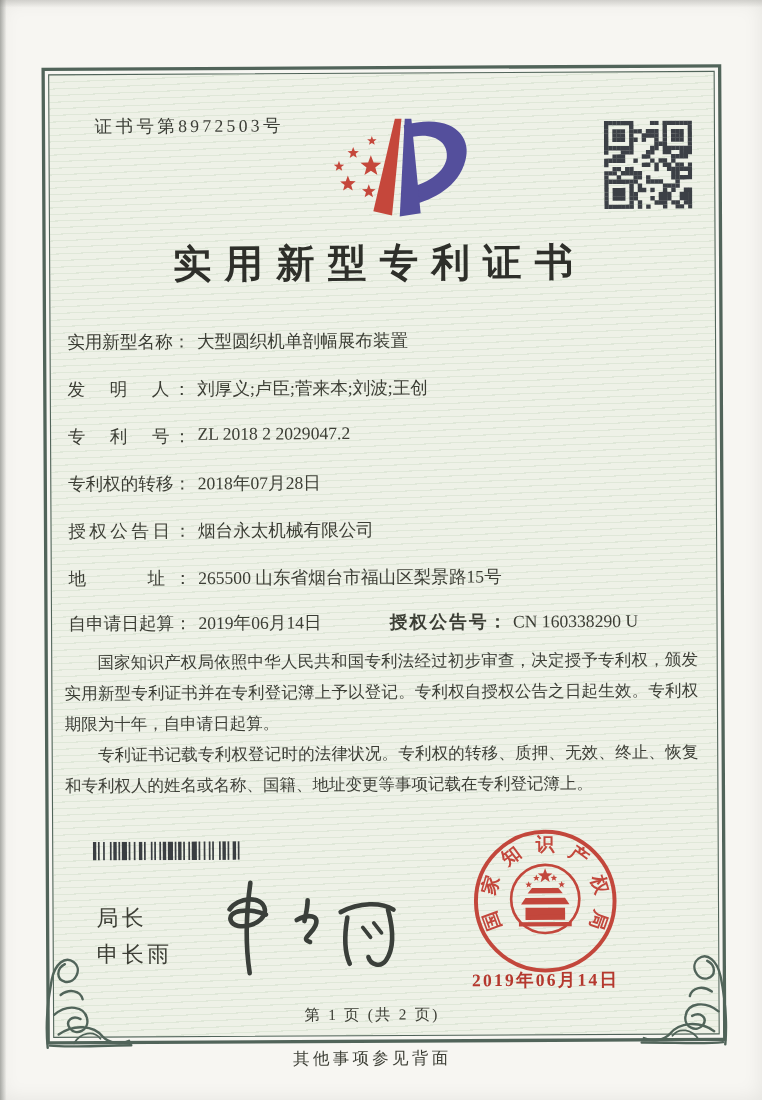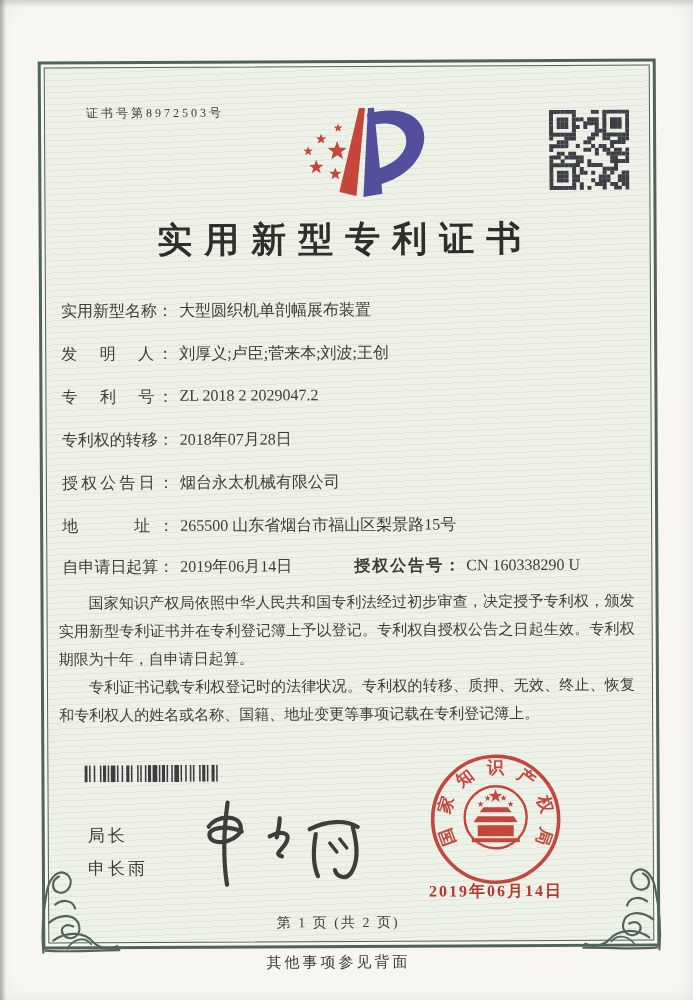--- a/index.html
+++ b/index.html
@@ -22,38 +22,38 @@
   .frame-inner{position:absolute;left:3px;top:3px;right:3px;bottom:3px;
          border:1px solid var(--frame);
          background:
            repeating-linear-gradient(178deg,var(--tintline) 0 1px,rgba(0,0,0,0) 1px 6px),
            var(--tint);}
   .corner{position:absolute;width:96px;height:96px;bottom:-10px;}
   .corner.left{left:-12px;}
   .corner.right{right:-12px;transform:scaleX(-1);}
 
   .abs{position:absolute;}
-  #cert-no{left:88px;top:104px;font-size:12px;letter-spacing:3px;color:#3b3d36;}
+  #cert-no{left:88px;top:104px;font-size:16px;letter-spacing:3px;color:#3b3d36;}
   #logo{left:283px;top:98px;}
   #qr{left:551px;top:111px;}
   #title{left:0;top:216px;width:693px;text-align:center;font-size:35px;
          font-weight:bold;letter-spacing:12px;color:#2e2f2a;}
   #fields{left:62px;top:300px;width:580px;}
   .row{height:43px;font-size:16px;white-space:nowrap;}
   .lab{display:inline-block;width:112px;text-align:justify;text-align-last:justify;
        vertical-align:top;}
   .val{margin-left:6px;}
   #grant-row{left:62px;top:556px;width:580px;font-size:16px;white-space:nowrap;}
   .lab2{display:inline-block;width:106px;text-align:justify;text-align-last:justify;font-weight:bold;}
   #grant2{margin-left:62px;}
   #paras{left:58px;top:588px;width:576px;font-size:15px;line-height:28px;
          text-align:justify;color:#3d3f37;}
   #paras p{margin:0;text-indent:2em;}
   #barcode{left:83px;top:764px;}
-  #director{left:86px;top:818px;font-size:17px;line-height:33px;letter-spacing:3px;}
+  #director{left:86px;top:818px;font-size:20px;line-height:33px;letter-spacing:3px;}
   #signature{left:192px;top:796px;}
   #seal{left:424px;top:750px;opacity:.92;}
   #seal-date{left:399px;top:882px;width:190px;text-align:center;color:#b5382e;
              font-size:16px;letter-spacing:2px;font-weight:bold;}
   #page-info{left:0;top:914px;width:672px;text-align:center;font-size:14px;
              letter-spacing:2px;}
   #back-note{left:0;top:953px;width:672px;text-align:center;font-size:15px;
              letter-spacing:3px;}
   svg{display:block;}
 </style>

